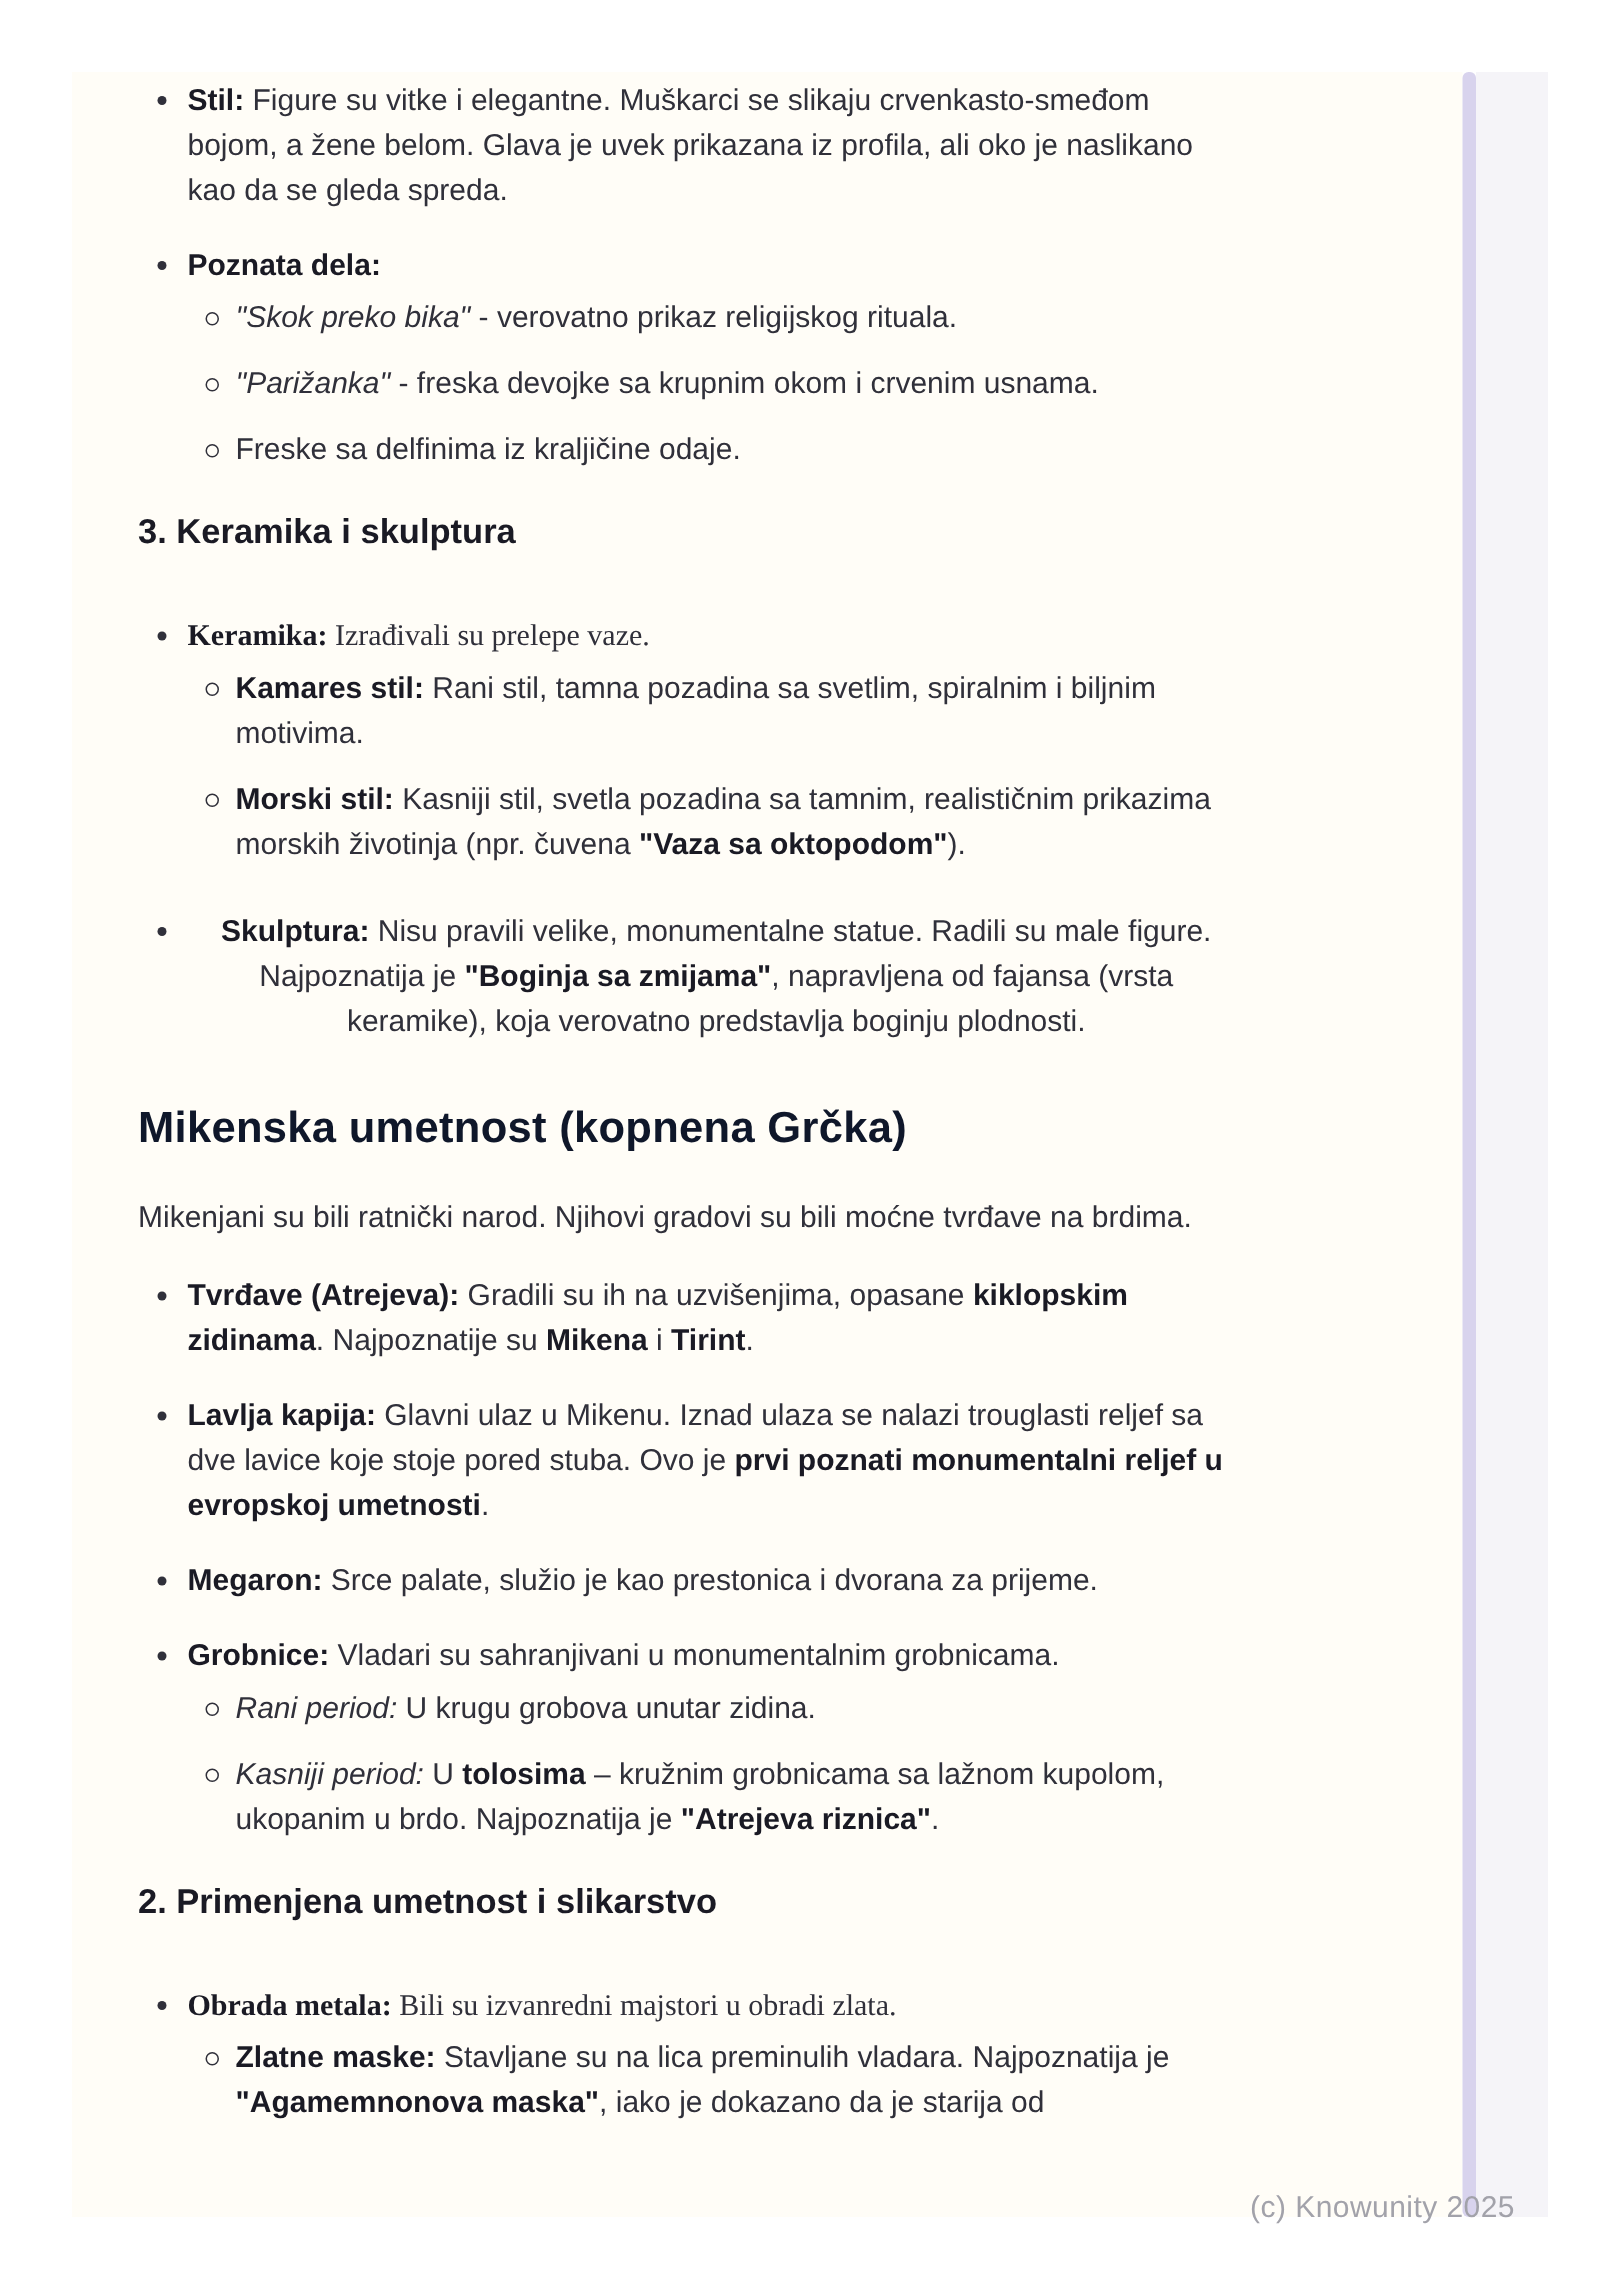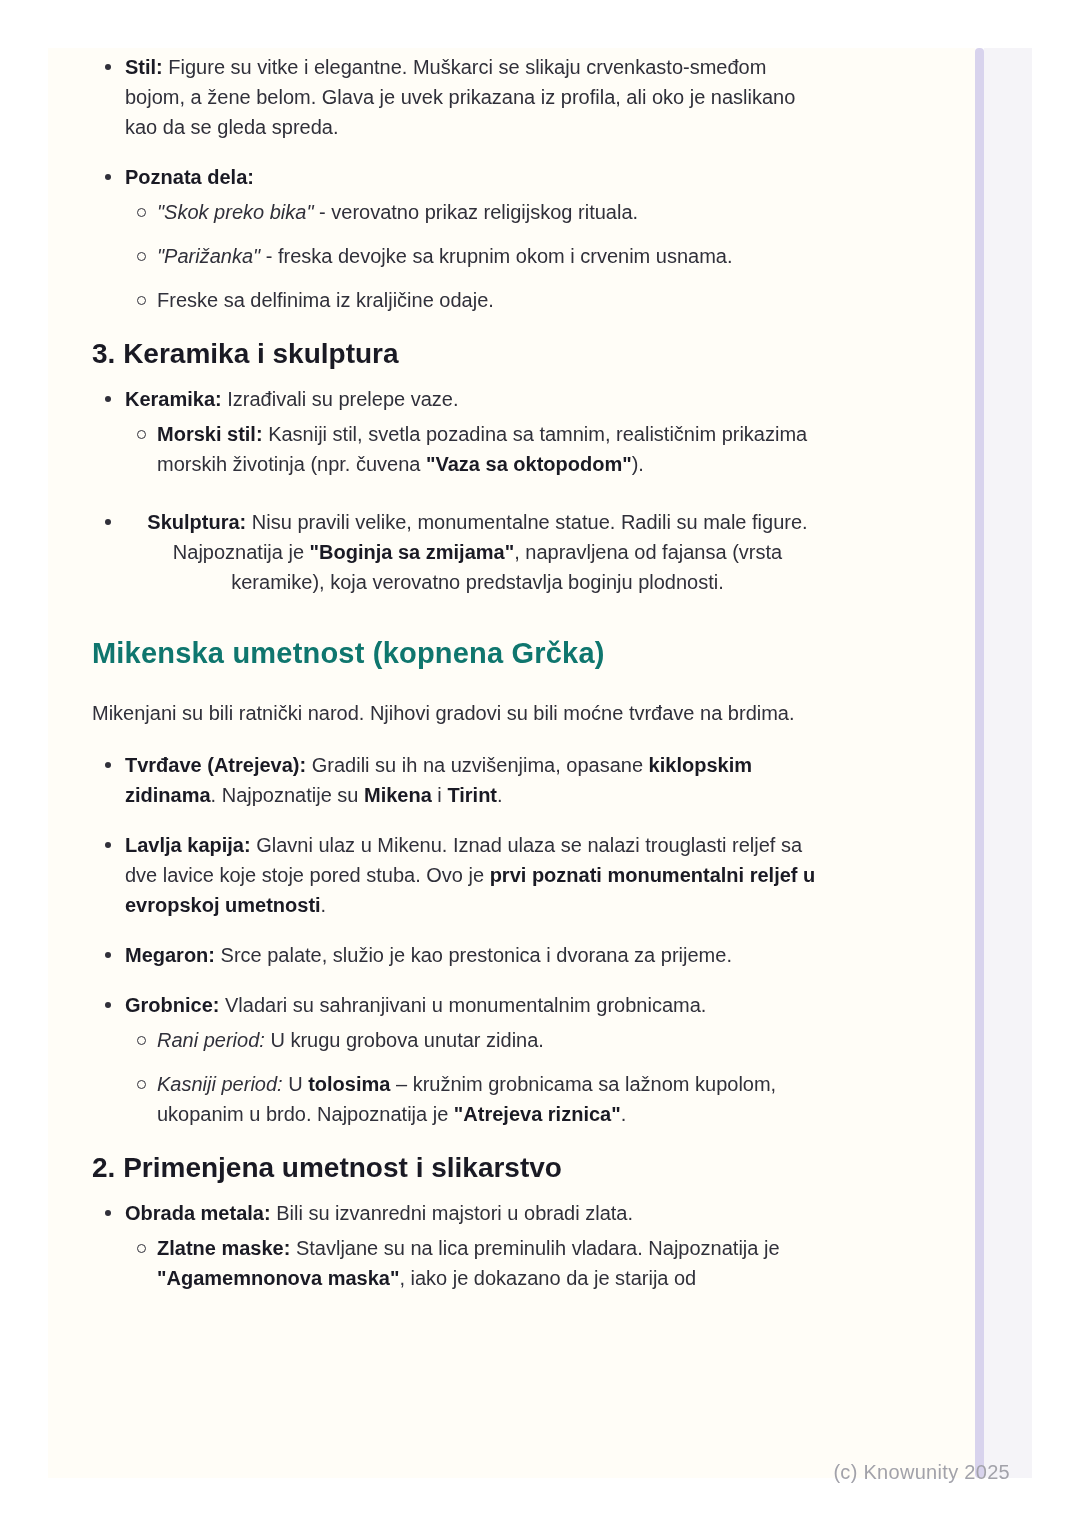--- a/index.html
+++ b/index.html
@@ -15,23 +15,23 @@
   .content{
     margin-left:44px;padding-top:4px;width:738px;
     font-size:20px;line-height:30px;color:#30303a;
   }
   .block{margin:0;}
   .content > .block:first-child{margin-top:0;}
   .li1{position:relative;padding-left:33px;margin-top:20px;}
   .li2{position:relative;padding-left:33px;margin-left:32px;margin-top:14px;}
   .li1 + .li2{margin-top:5px;}
   .li2 + .li1{margin-top:28px;text-align:center;}
-  .h3{font-weight:bold;color:#1a1a24;font-size:28px;line-height:30px;margin-top:24px;}
-  .h3 + .li1{margin-top:15px;}
-  .h2{font-weight:bold;color:#0f766e;font-size:29px;line-height:40px;margin-top:36px;letter-spacing:.2px;}
+  .h3{font-weight:bold;color:#1a1a24;font-size:23px;line-height:30px;margin-top:24px;}
+  .h3 + .li1{margin-top:40px;font-family:Liberation Serif, serif;}
+  .h2{font-weight:bold;color:#0f172a;font-size:29px;line-height:40px;margin-top:36px;letter-spacing:.2px;}
   .para{line-height:33px;text-align:justify;margin-top:24px;}
   .para + .h3{margin-top:26px;}
   .marker{position:absolute;display:inline-block;}
   .li1 > .marker{left:13px;top:12px;width:6px;height:6px;border-radius:50%;background:#30303a;}
   .li2 > .marker{left:13px;top:11px;width:7px;height:7px;border-radius:50%;border:1.5px solid #30303a;background:transparent;}
   .b{font-weight:bold;color:#1a1a24;}
   .i{font-style:italic;}
   .scroll-strip{
     position:absolute;left:975px;top:48px;width:9px;height:1430px;
     background:#d8d3ed;border-radius:4px;
@@ -70,20 +70,24 @@
         <div class="block li2">
           <span class="marker"></span>
           <div class="text"><span>Freske sa delfinima iz kraljičine odaje.</span></div>
         </div>
         <div class="block h3">
           <div class="text"><span>3. Keramika i skulptura</span></div>
         </div>
         <div class="block li1">
           <span class="marker"></span>
           <div class="text"><span class="b">Keramika:</span><span> Izrađivali su prelepe vaze.</span></div>
+        </div>
+        <div class="block li2">
+          <span class="marker"></span>
+          <div class="text"><span class="b">Kamares stil:</span><span> Rani stil, tamna pozadina sa svetlim, spiralnim i biljnim motivima.</span></div>
         </div>
         <div class="block li2">
           <span class="marker"></span>
           <div class="text"><span class="b">Morski stil:</span><span> Kasniji stil, svetla pozadina sa tamnim, realističnim prikazima morskih životinja (npr. čuvena </span><span class="b">"Vaza sa oktopodom"</span><span>).</span></div>
         </div>
         <div class="block li1">
           <span class="marker"></span>
           <div class="text"><span class="b">Skulptura:</span><span> Nisu pravili velike, monumentalne statue. Radili su male figure. Najpoznatija je </span><span class="b">"Boginja sa zmijama"</span><span>, napravljena od fajansa (vrsta keramike), koja verovatno predstavlja boginju plodnosti.</span></div>
         </div>
         <div class="block h2">

